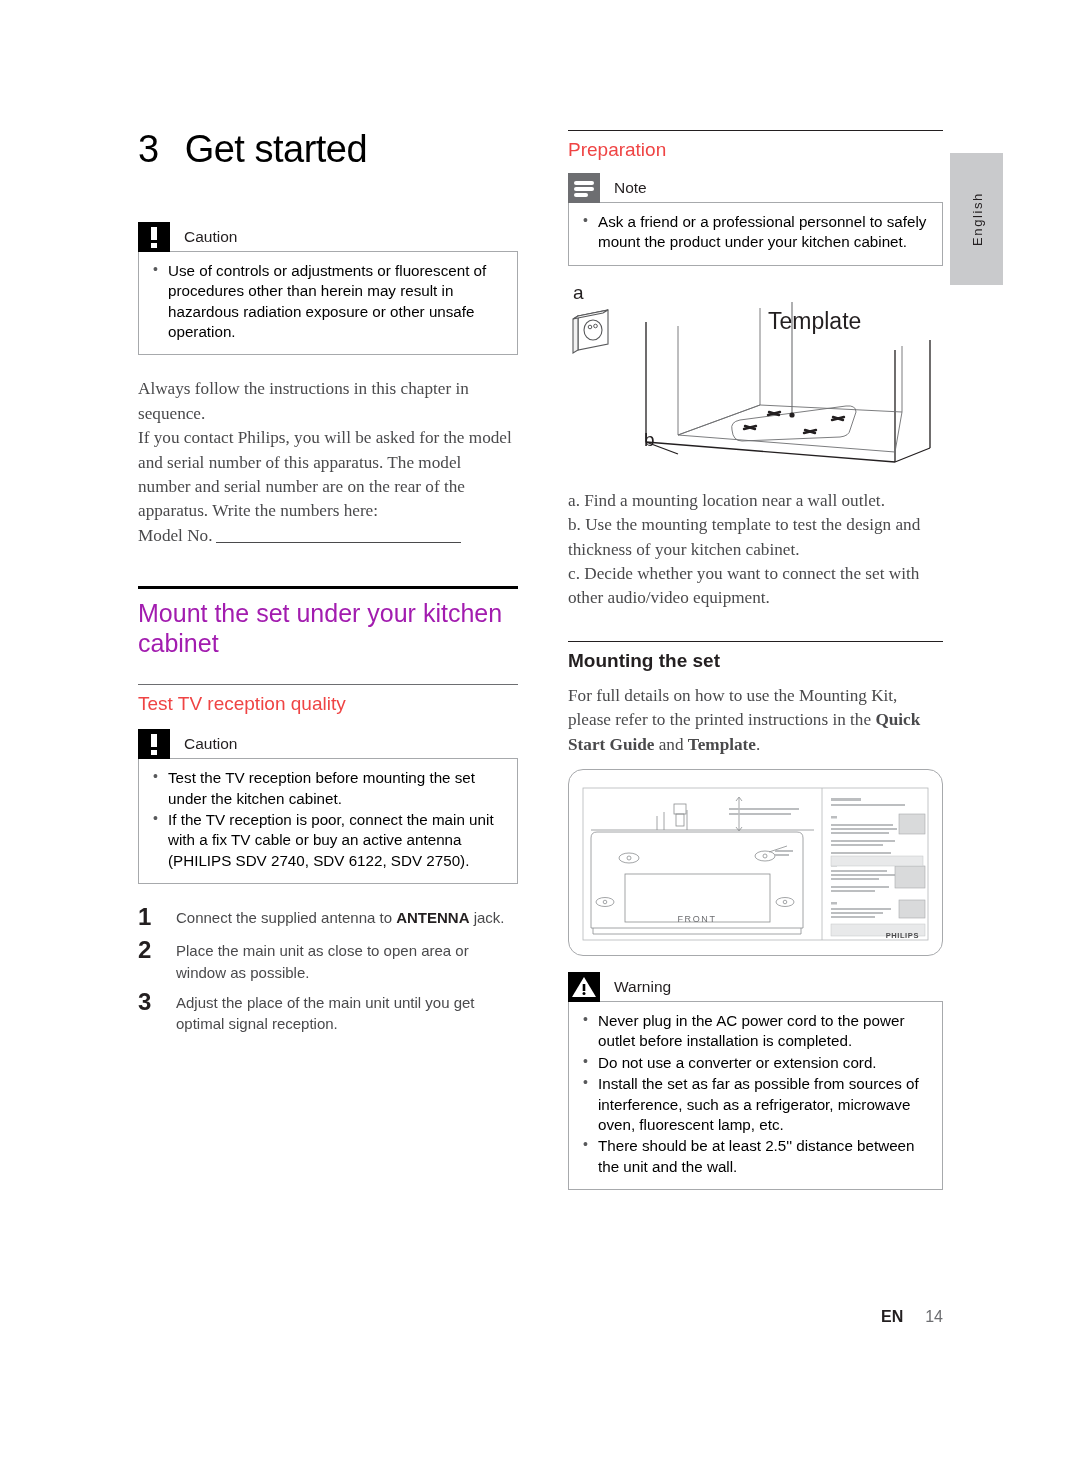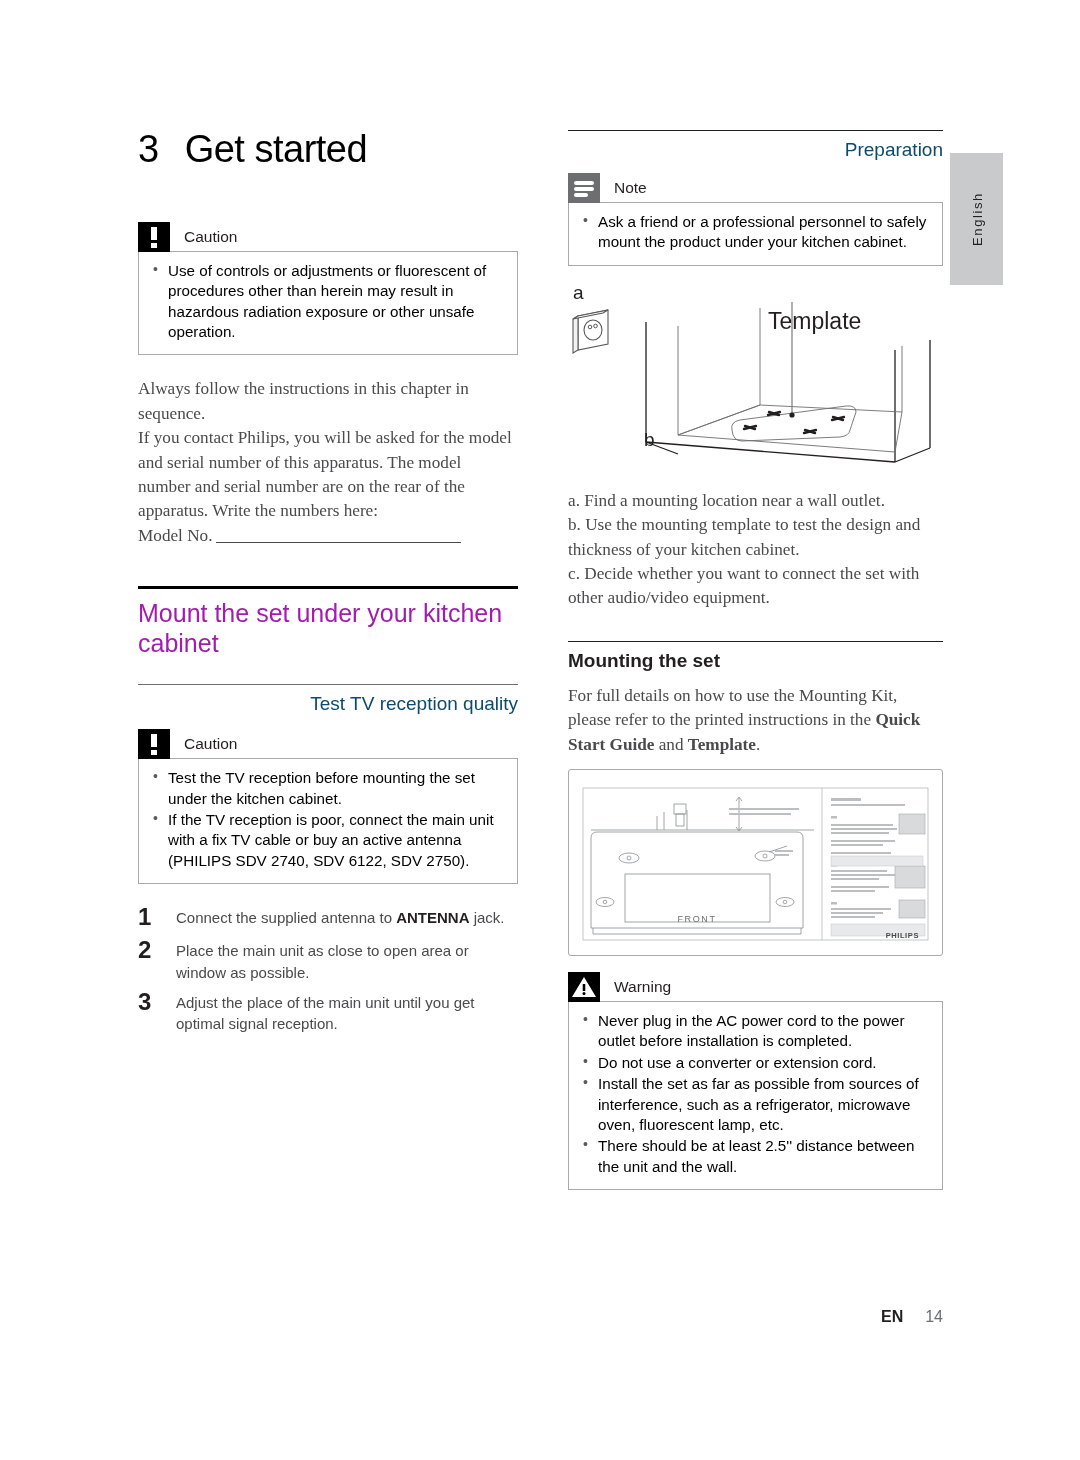--- a/index.html
+++ b/index.html
@@ -71,22 +71,21 @@
     font-size: 25px;
     font-weight: normal;
     line-height: 1.2;
     margin: 9px 0 0 0;
     color: #a21caf;
   }
   h3.sub {
     font-size: 19px;
     font-weight: normal;
     margin: 8px 0 0 0;
-    color: #0c4a6e;
-    text-align: right;
+    color: #ef4444;
   }
   h3.sub-bold {
     font-size: 19px;
     font-weight: bold;
     margin: 8px 0 0 0;
     color: #231f20;
   }
 
   p.body {
     font-size: 17.2px;
@@ -248,21 +247,21 @@
   .fig-title {
     position: absolute;
     font-size: 23px;
     color: #231f20;
   }
   .fig-kit {
     margin-top: 12px;
     width: 373px;
     height: 185px;
     border: 1px solid #a7a9ac;
-    border-radius: 3px;
+    border-radius: 15px;
     position: relative;
     overflow: hidden;
     background: #fff;
   }
   svg { display: block; }
 </style>
 </head>
 <body>
 
 <div class="page">

